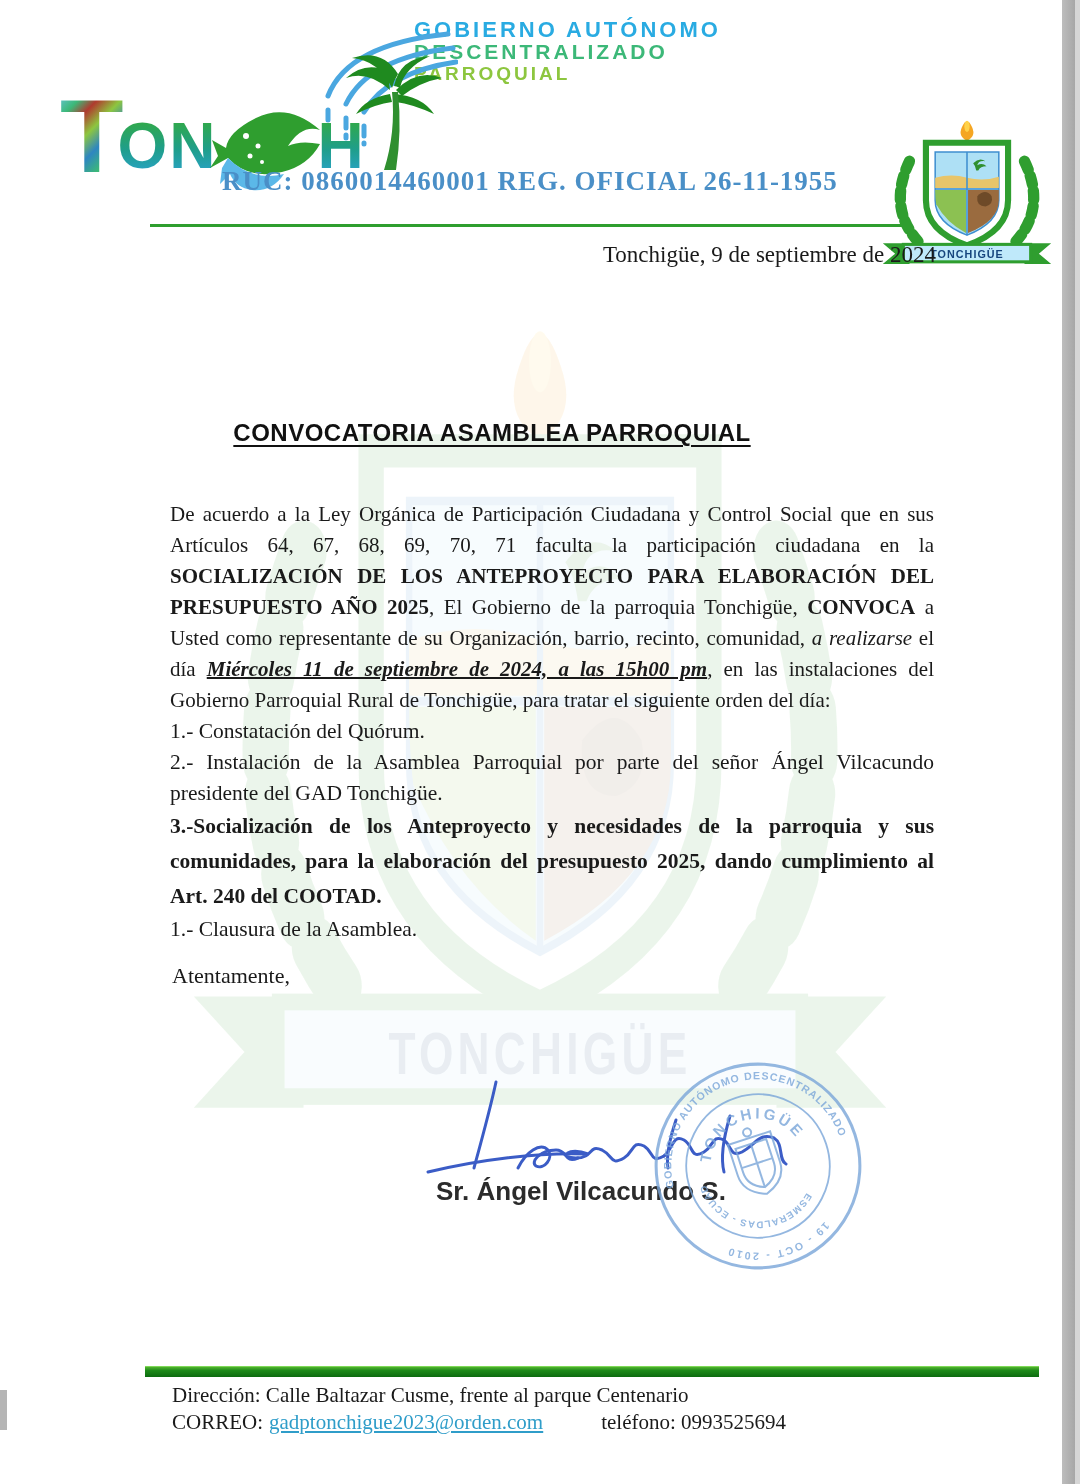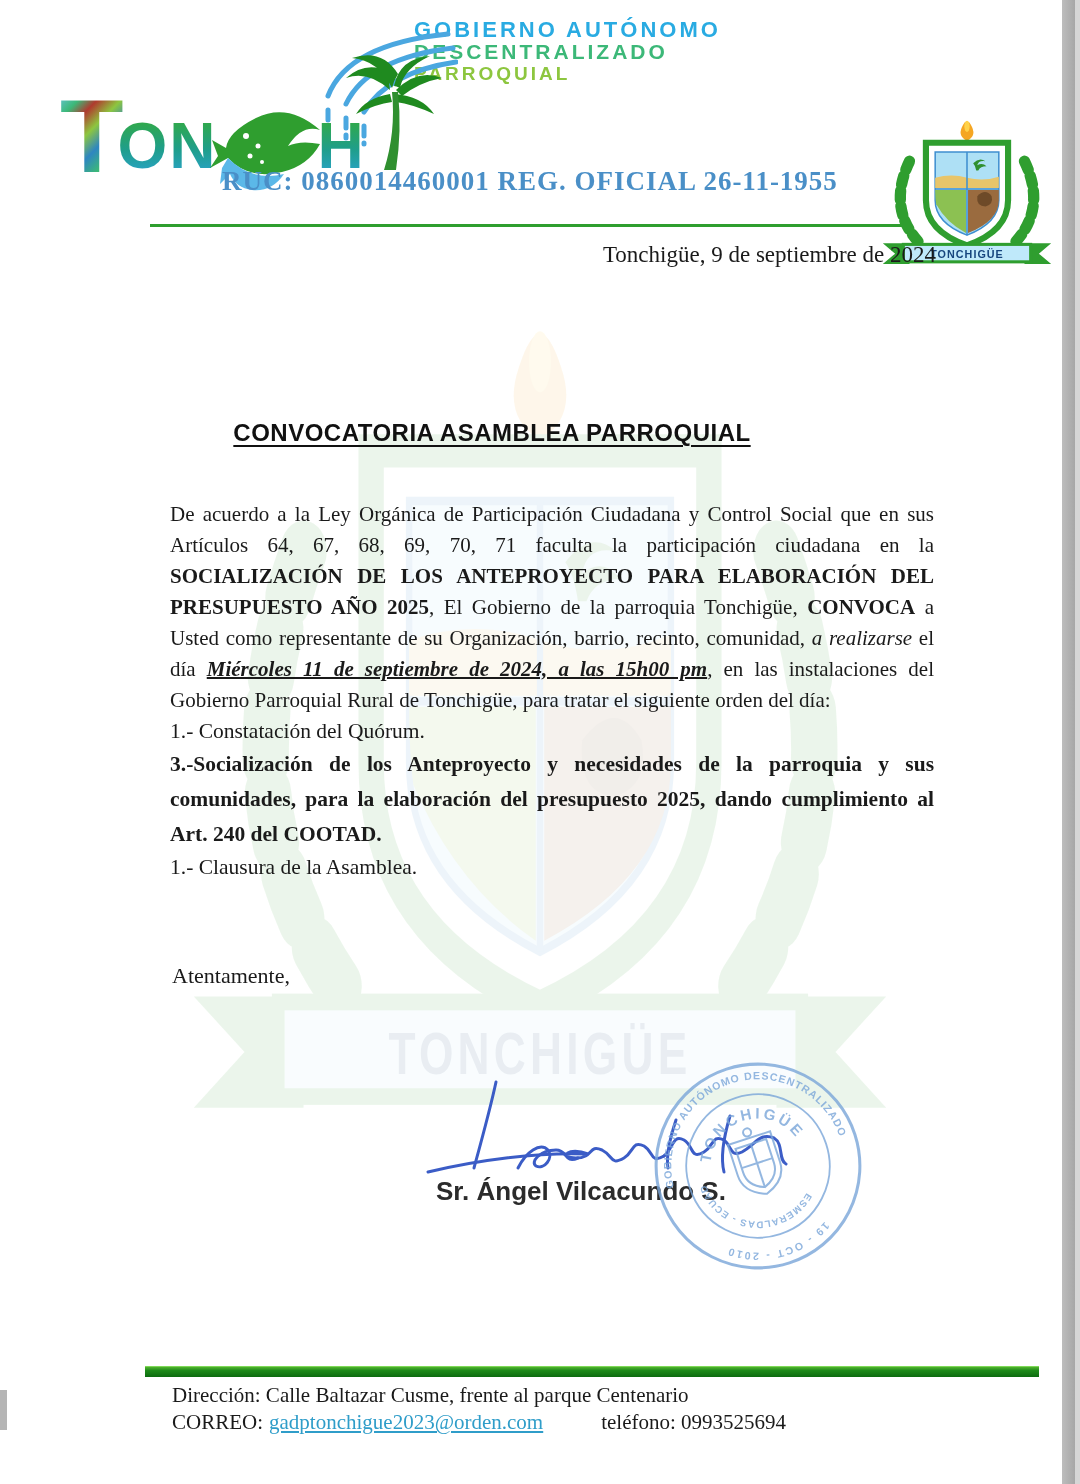--- a/index.html
+++ b/index.html
@@ -189,20 +189,21 @@
   <div class="date-line">Tonchigüe, 9 de septiembre de 2024</div>
 
   <div class="doc-title">CONVOCATORIA ASAMBLEA PARROQUIAL</div>
 
   <p class="body-text">
     <span>De acuerdo a la Ley Orgánica de Participación Ciudadana y Control Social que en sus Artículos 64, 67, 68, 69, 70, 71 faculta la participación ciudadana en la </span><span class="b">SOCIALIZACIÓN DE LOS ANTEPROYECTO PARA ELABORACIÓN DEL PRESUPUESTO AÑO 2025</span><span>, El Gobierno de la parroquia Tonchigüe, </span><span class="b">CONVOCA</span><span> a Usted como representante  de su Organización, barrio, recinto, comunidad, </span><span class="i">a realizarse</span><span> el día </span><span class="biu">Miércoles 11 de septiembre de 2024, a las 15h00 pm</span><span>, en las instalaciones del Gobierno Parroquial Rural de Tonchigüe, para tratar el siguiente orden del día:</span>
   </p>
 
   <div class="agenda">
     <div class="item">1.- Constatación del Quórum.</div>
+    <div class="item">2.- Instalación de la Asamblea Parroquial  por parte del señor Ángel Vilcacundo presidente del GAD Tonchigüe.</div>
     <div class="item bold">3.-Socialización de los Anteproyecto y necesidades de la parroquia y sus comunidades, para la elaboración del presupuesto 2025, dando cumplimiento al Art. 240 del COOTAD.</div>
     <div class="item">1.- Clausura de la Asamblea.</div>
   </div>
 
   <div class="closing">Atentamente,</div>
 
   <svg class="signature-svg" viewBox="0 0 372 112">
     <g fill="none" stroke="#2b4fc2" stroke-width="3" stroke-linecap="round" opacity="0.92">
       <path d="M78,6 C72,34 62,70 56,92"></path>
       <path d="M10,96 C60,84 120,76 170,78 C150,70 140,82 158,82 C176,82 170,68 184,74 C196,80 192,90 206,82 C216,76 214,64 226,70 C236,76 232,88 246,80"></path>

